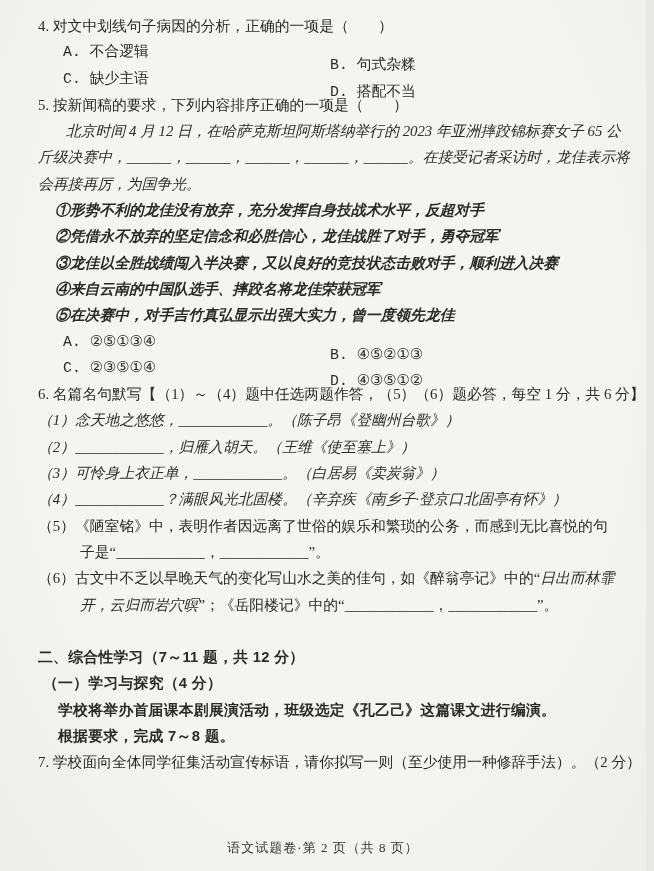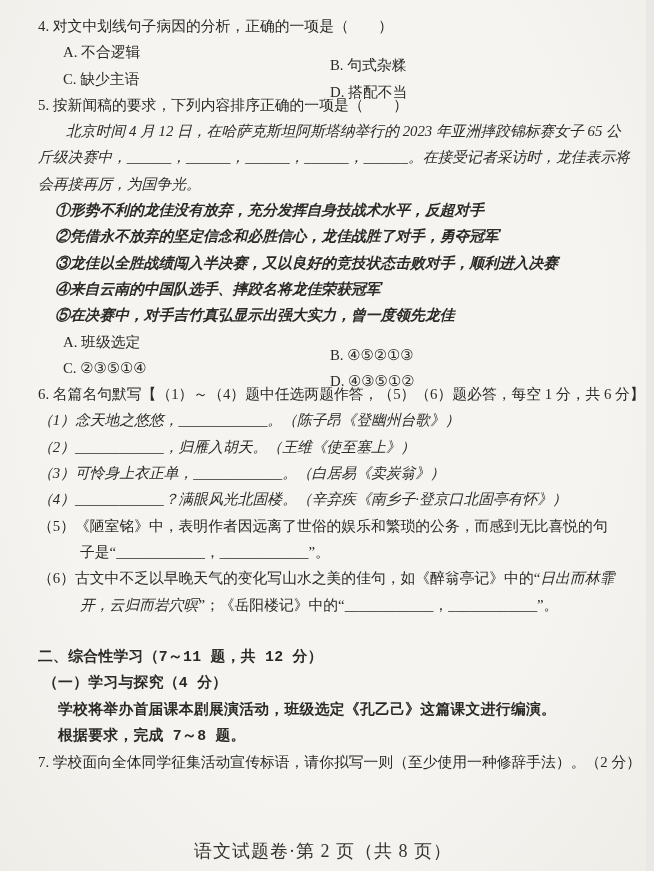--- a/index.html
+++ b/index.html
@@ -19,36 +19,36 @@
     font-size:14.8px;
   }
   .line {
     height:26.3px;
     line-height:26.3px;
     white-space:nowrap;
   }
   .kai { font-style:italic; }
   .bold {
     font-weight:bold;
-    font-family:Liberation Mono, monospace;
+    font-family:Liberation Sans, sans-serif;
     letter-spacing:0.3px;
   }
   .ind-opt   { padding-left:25px; }
   .ind-item  { padding-left:17px;font-weight:bold; }
   .ind-first { padding-left:28px; }
   .ind-cont  { padding-left:42px; }
   .ind-sub   { padding-left:5px; }
   .ind-intro { padding-left:20px; }
-  .optrow { position:relative; }
+  .optrow { position:relative;font-family:Liberation Mono, monospace; }
   .opt2 { position:absolute; left:292px; top:13px; }
   .footer {
     position:absolute;
     left:0; right:0; top:839px;
     text-align:center;
-    font-size:18px;
+    font-size:13px;
     color:#35342f;
     letter-spacing:1px;
   }
 </style>
 </head>
 <body>
 
 <div class="page">
 
   <div class="line">4. 对文中划线句子病因的分析，正确的一项是（　　）</div>
@@ -64,21 +64,21 @@
   <div class="line">5. 按新闻稿的要求，下列内容排序正确的一项是（　　）</div>
   <div class="line kai ind-first">北京时间 4 月 12 日，在哈萨克斯坦阿斯塔纳举行的 2023 年亚洲摔跤锦标赛女子 65 公</div>
   <div class="line kai">斤级决赛中，______，______，______，______，______。在接受记者采访时，龙佳表示将</div>
   <div class="line kai">会再接再厉，为国争光。</div>
   <div class="line kai ind-item">①形势不利的龙佳没有放弃，充分发挥自身技战术水平，反超对手</div>
   <div class="line kai ind-item">②凭借永不放弃的坚定信念和必胜信心，龙佳战胜了对手，勇夺冠军</div>
   <div class="line kai ind-item">③龙佳以全胜战绩闯入半决赛，又以良好的竞技状态击败对手，顺利进入决赛</div>
   <div class="line kai ind-item">④来自云南的中国队选手、摔跤名将龙佳荣获冠军</div>
   <div class="line kai ind-item">⑤在决赛中，对手吉竹真弘显示出强大实力，曾一度领先龙佳</div>
   <div class="line ind-opt optrow">
-    <span>A. 班级选定</span>
+    <span>A. ②⑤①③④</span>
     <span class="opt2">B. ④⑤②①③</span>
   </div>
   <div class="line ind-opt optrow">
     <span>C. ②③⑤①④</span>
     <span class="opt2">D. ④③⑤①②</span>
   </div>
 
   <div class="line">6. 名篇名句默写【（1）～（4）题中任选两题作答，（5）（6）题必答，每空 1 分，共 6 分】</div>
   <div class="line kai">（1）念天地之悠悠，____________。（陈子昂《登幽州台歌》）</div>
   <div class="line kai">（2）____________，归雁入胡天。（王维《使至塞上》）</div>

